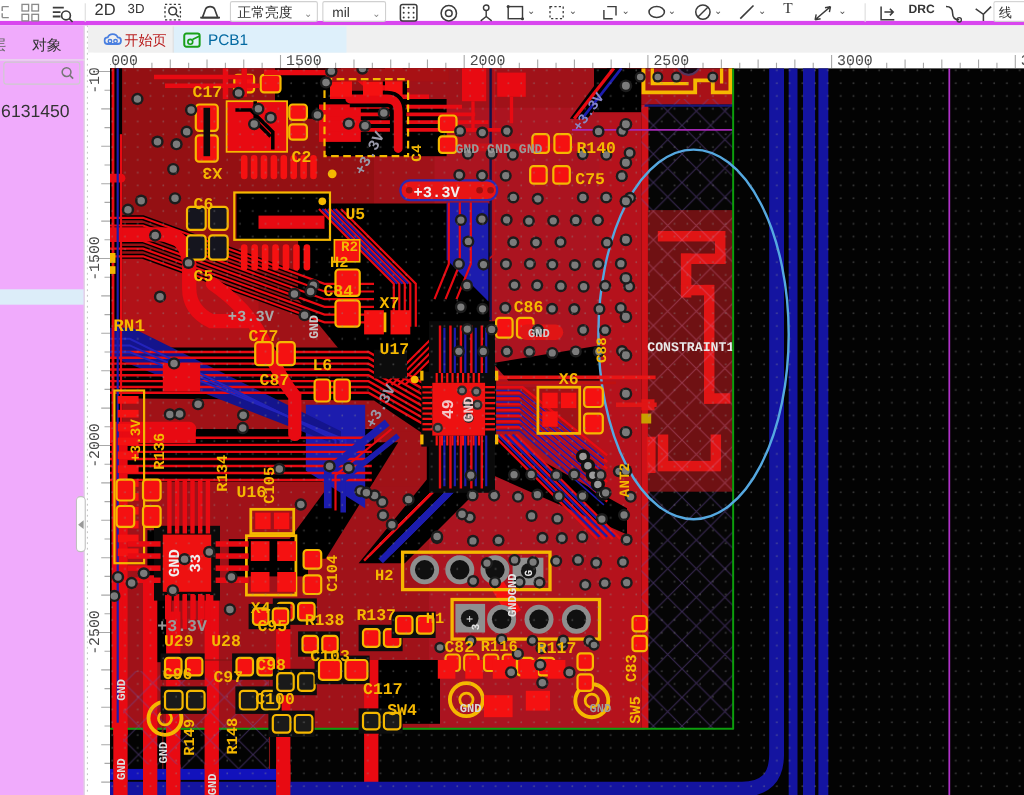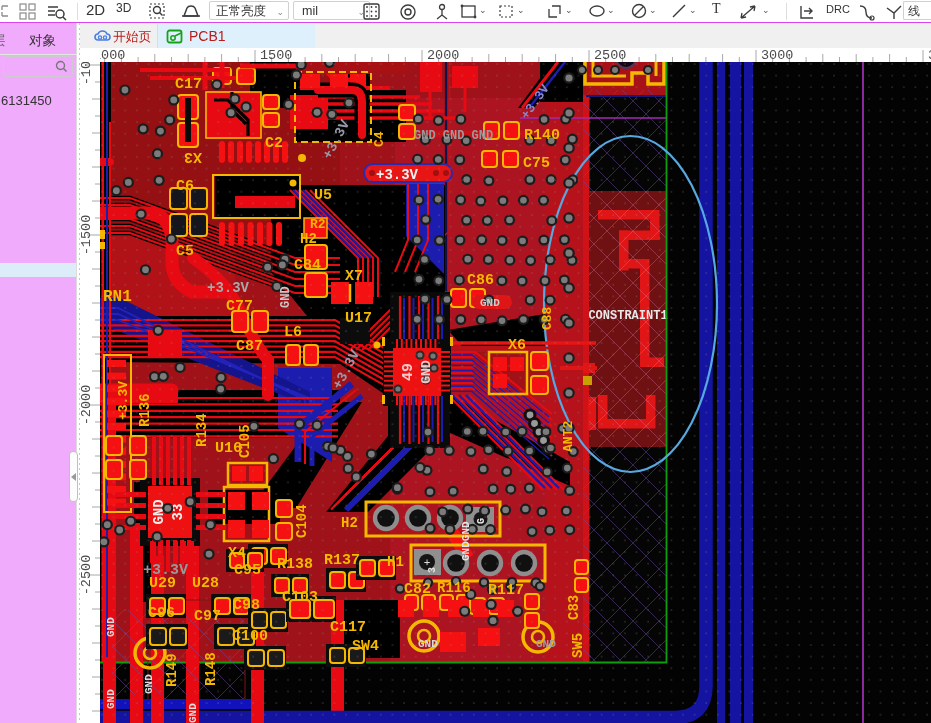--- a/index.html
+++ b/index.html
@@ -1,16 +1,16 @@
 <!DOCTYPE html>
 <html><head><meta charset="utf-8"><style>
 *{margin:0;padding:0;box-sizing:border-box}
 body{width:931px;height:723px;overflow:hidden;font-family:"Liberation Sans",sans-serif;background:#fff;position:relative}
 </style></head><body>
-<div style="position:absolute;left:0;top:0;width:931px;height:23px;background:#fff;border-bottom:1px solid #d946ef">
+<div style="position:absolute;left:0;top:0;width:931px;height:23px;background:#fff;border-bottom:4px solid #d946ef">
     <svg style="position:absolute;left:0px;top:2px" width="12" height="20" viewBox="0 0 12 20">
       <path d="M 2,4 h6 M 2,4 v4 M 2,14 h6 M 2,14 v-4" stroke="#8a8a8a" fill="none" stroke-width="1.3"></path>
     </svg>
     <svg style="position:absolute;left:18px;top:2px" width="20" height="20" viewBox="0 0 20 20">
       <rect x="2" y="2" width="6" height="6" fill="none" stroke="#8a8a8a" stroke-width="1.2"></rect>
       <rect x="11" y="2" width="6" height="6" fill="none" stroke="#8a8a8a" stroke-width="1.2"></rect>
       <rect x="2" y="11" width="6" height="6" fill="none" stroke="#8a8a8a" stroke-width="1.2"></rect>
       <rect x="11" y="11" width="6" height="6" fill="none" stroke="#8a8a8a" stroke-width="1.2"></rect>
     </svg>
     <svg style="position:absolute;left:46px;top:2px" width="22" height="20" viewBox="0 0 22 20">
@@ -24,21 +24,21 @@
     <svg style="position:absolute;left:148px;top:2px" width="22" height="20" viewBox="0 0 22 20">
       <rect x="2" y="2" width="14" height="14" fill="none" stroke="#3c3c3c" stroke-width="1.2" stroke-dasharray="2,2"></rect>
       <circle cx="9" cy="8" r="3.5" fill="none" stroke="#3c3c3c" stroke-width="1.4"></circle>
       <path d="M 11.5,10.5 l 3,3" stroke="#3c3c3c" stroke-width="1.4"></path>
     </svg>
     <svg style="position:absolute;left:180px;top:2px" width="24" height="20" viewBox="0 0 24 20">
       <path d="M 4,14 L 7,6 Q 8,4 11,4 Q 14,4 15,6 L 18,14 Z" fill="none" stroke="#3c3c3c" stroke-width="1.5"></path>
       <path d="M 2,14 h18" stroke="#3c3c3c" stroke-width="1.5"></path>
     </svg>
     <div style="position:absolute;left:209px;top:1px;width:80px;height:19px;border:1px solid #d0d0d0;border-radius:2px;font-size:12.5px;color:#333;line-height:19px;padding-left:6px">正常亮度 <span style="color:#888;font-size:9px;position:absolute;right:4px;top:1px">⌄</span></div>
-    <div style="position:absolute;left:293px;top:1px;width:77px;height:19px;border:1px solid #d0d0d0;border-radius:2px;font-size:12.5px;color:#333;line-height:19px;padding-left:8px">mil <span style="color:#888;font-size:9px;position:absolute;right:4px;top:1px">⌄</span></div>
+    <div style="position:absolute;left:293px;top:1px;width:58px;height:19px;border:1px solid #d0d0d0;border-radius:2px;font-size:12.5px;color:#333;line-height:19px;padding-left:8px">mil <span style="color:#888;font-size:9px;position:absolute;right:4px;top:1px">⌄</span></div>
     <svg style="position:absolute;left:362px;top:2px" width="22" height="20" viewBox="0 0 22 20">
       <rect x="2" y="2" width="15" height="15" rx="2" fill="none" stroke="#3c3c3c" stroke-width="1.4"></rect>
       <circle cx="5.0" cy="5.0" r="0.9" fill="#3c3c3c"></circle>
       <circle cx="5.0" cy="9.5" r="0.9" fill="#3c3c3c"></circle>
       <circle cx="5.0" cy="14.0" r="0.9" fill="#3c3c3c"></circle>
       <circle cx="9.5" cy="5.0" r="0.9" fill="#3c3c3c"></circle>
       <circle cx="9.5" cy="9.5" r="0.9" fill="#3c3c3c"></circle>
       <circle cx="9.5" cy="14.0" r="0.9" fill="#3c3c3c"></circle>
       <circle cx="14.0" cy="5.0" r="0.9" fill="#3c3c3c"></circle>
       <circle cx="14.0" cy="9.5" r="0.9" fill="#3c3c3c"></circle>
@@ -81,21 +81,21 @@
     <div style="position:absolute;left:689px;top:5px;font-size:9px;color:#555">⌄</div>
     <div style="position:absolute;left:712px;top:1px;font-size:14px;color:#333;font-family:'Liberation Serif'">T</div>
     <svg style="position:absolute;left:738px;top:2px" width="22" height="20" viewBox="0 0 22 20">
       <path d="M 3,16 L 17,4 M 3,16 l 1,-5 M 3,16 l 5,-1 M 17,4 l -5,1 M 17,4 l -1,5" stroke="#3c3c3c" stroke-width="1.3" fill="none"></path>
     </svg>
     <div style="position:absolute;left:762px;top:5px;font-size:9px;color:#555">⌄</div>
     <div style="position:absolute;left:786px;top:3px;width:1px;height:17px;background:#ddd"></div>
     <svg style="position:absolute;left:798px;top:2px" width="22" height="20" viewBox="0 0 22 20">
       <path d="M 3,4 v12 h12 M 6,9 h8 m -3,-3 l 3,3 l -3,3" fill="none" stroke="#3c3c3c" stroke-width="1.4"></path>
     </svg>
-    <div style="position:absolute;left:826px;top:3px;font-size:11px;font-weight:normal;color:#333">DRC</div>
+    <div style="position:absolute;left:826px;top:3px;font-size:11px;font-weight:bold;color:#333">DRC</div>
     <svg style="position:absolute;left:856px;top:2px" width="22" height="20" viewBox="0 0 22 20">
       <path d="M 4,4 q 6,0 6,6 q 0,6 6,6" fill="none" stroke="#3c3c3c" stroke-width="1.4"></path>
       <circle cx="16" cy="16" r="2" fill="none" stroke="#3c3c3c" stroke-width="1.2"></circle>
     </svg>
     <svg style="position:absolute;left:884px;top:2px" width="22" height="20" viewBox="0 0 22 20">
       <path d="M 3,6 l 7,5 l 7,-7 M 10,11 v 6" fill="none" stroke="#3c3c3c" stroke-width="1.4"></path>
     </svg>
     <div style="position:absolute;left:903px;top:1px;height:19px;border:1px solid #d0d0d0;border-right:none;border-radius:2px 0 0 2px;font-size:12px;color:#333;line-height:19px;padding-left:4px;width:28px;overflow:hidden">线条45</div>
   </div>
 <div style="position:absolute;left:80px;top:23px;width:851px;height:25px;background:#f0f0f0"></div>
@@ -106,33 +106,33 @@
       <circle cx="11" cy="8.5" r="1.6" fill="none" stroke="#4a7fe0" stroke-width="1.3"></circle>
     </svg>
   <span style="position:absolute;left:28px;top:5px;font-size:12.8px;color:#b91c1c">开始页</span>
 </div>
 <div style="position:absolute;left:158px;top:24px;width:157px;height:24px;background:#def0fb">
   <svg style="position:absolute;left:8px;top:4px" width="17" height="17" viewBox="0 0 17 17">
       <rect x="1.5" y="2.5" width="14" height="12" rx="2" fill="none" stroke="#18a018" stroke-width="1.8"></rect>
       <circle cx="7" cy="10" r="2.2" fill="none" stroke="#18a018" stroke-width="1.5"></circle>
       <path d="M 9,8 L 15,5" stroke="#18a018" stroke-width="1.5"></path>
     </svg>
-  <span style="position:absolute;left:31px;top:4px;font-size:14px;color:#b91c1c">PCB1</span>
+  <span style="position:absolute;left:31px;top:4px;font-size:14px;color:#0369a1">PCB1</span>
 </div>
 <div style="position:absolute;left:0;top:23px;width:77px;height:700px;background:#f0abfc;border-right:1px solid #dcdcdc">
   <div style="position:absolute;left:-8px;top:9px;font-size:13.5px;color:#666">层</div>
   <div style="position:absolute;left:29px;top:9px;font-size:13.5px;color:#333">对象</div>
   <div style="position:absolute;left:0;top:31px;width:77px;height:1px;background:#e6e6e6"></div>
   <div style="position:absolute;left:3px;top:33px;width:70px;height:21px;border:1px solid #ccc;border-radius:3px">
     <svg style="position:absolute;right:4px;top:3px" width="13" height="13" viewBox="0 0 13 13">
         <circle cx="5.5" cy="5.5" r="4" fill="none" stroke="#777" stroke-width="1.4"></circle>
         <path d="M 8.5,8.5 l 3,3" stroke="#777" stroke-width="1.4"></path>
       </svg>
   </div>
-  <div style="position:absolute;left:1px;top:70px;font-size:13px;color:#333">6131450</div>
+  <div style="position:absolute;left:1px;top:70px;font-size:16px;color:#333">6131450</div>
   <div style="position:absolute;left:0;top:240px;width:76px;height:14px;background:#dcedf9"></div>
 </div>
 <div style="position:absolute;left:78px;top:23px;width:3px;height:700px;background-image:repeating-linear-gradient(#c8c8c8 0 2px,#fff 2px 5px);background-size:1px 5px;background-repeat:repeat-y;background-position:1px 0"></div>
 <svg style="position:absolute;left:0;top:0" width="931" height="723" viewBox="0 0 931 723" pointer-events="none">
  <rect x="81" y="48" width="850" height="14" fill="#fff"></rect>
  <rect x="81" y="48" width="19" height="675" fill="#fff"></rect>
  <g clip-path="url(#clipTR)">
       <line x1="88.0" y1="50" x2="88.0" y2="62" stroke="#a8a8a8" stroke-width="1"></line>
       <line x1="104.7" y1="57" x2="104.7" y2="62" stroke="#a8a8a8" stroke-width="1"></line>
       <line x1="121.4" y1="54" x2="121.4" y2="62" stroke="#a8a8a8" stroke-width="1"></line>

